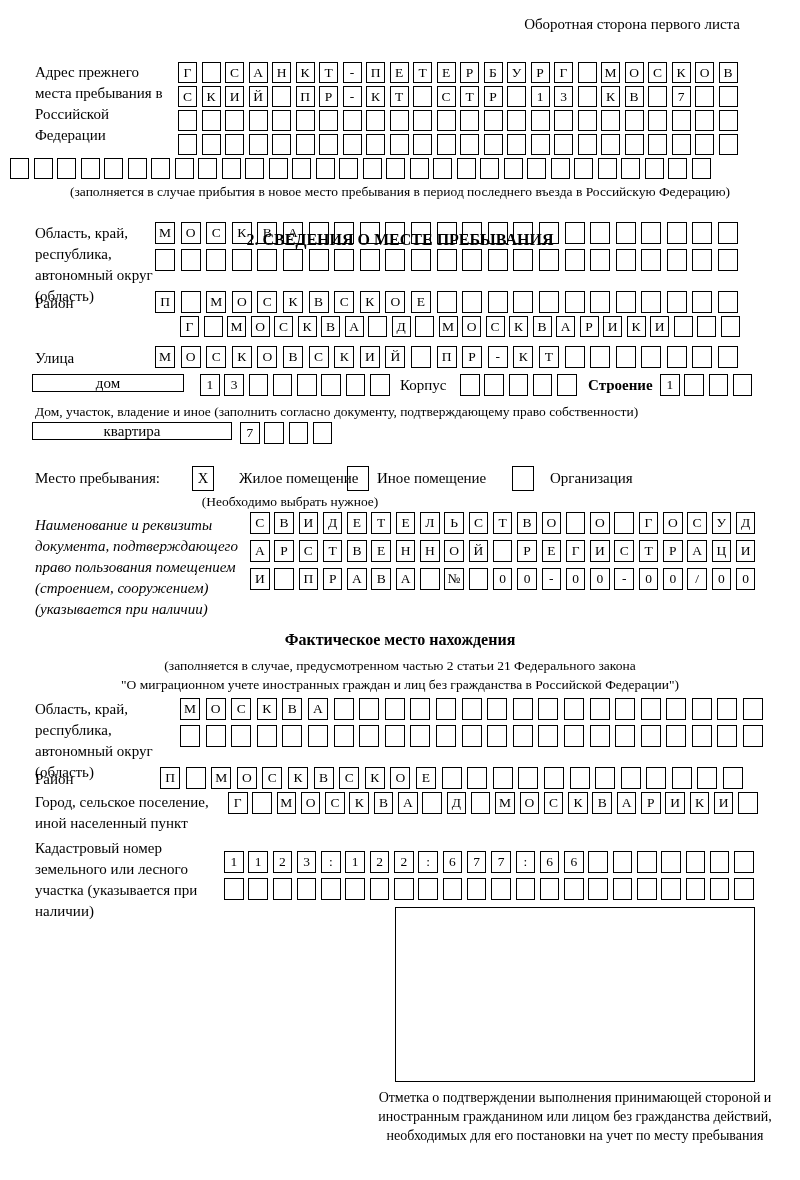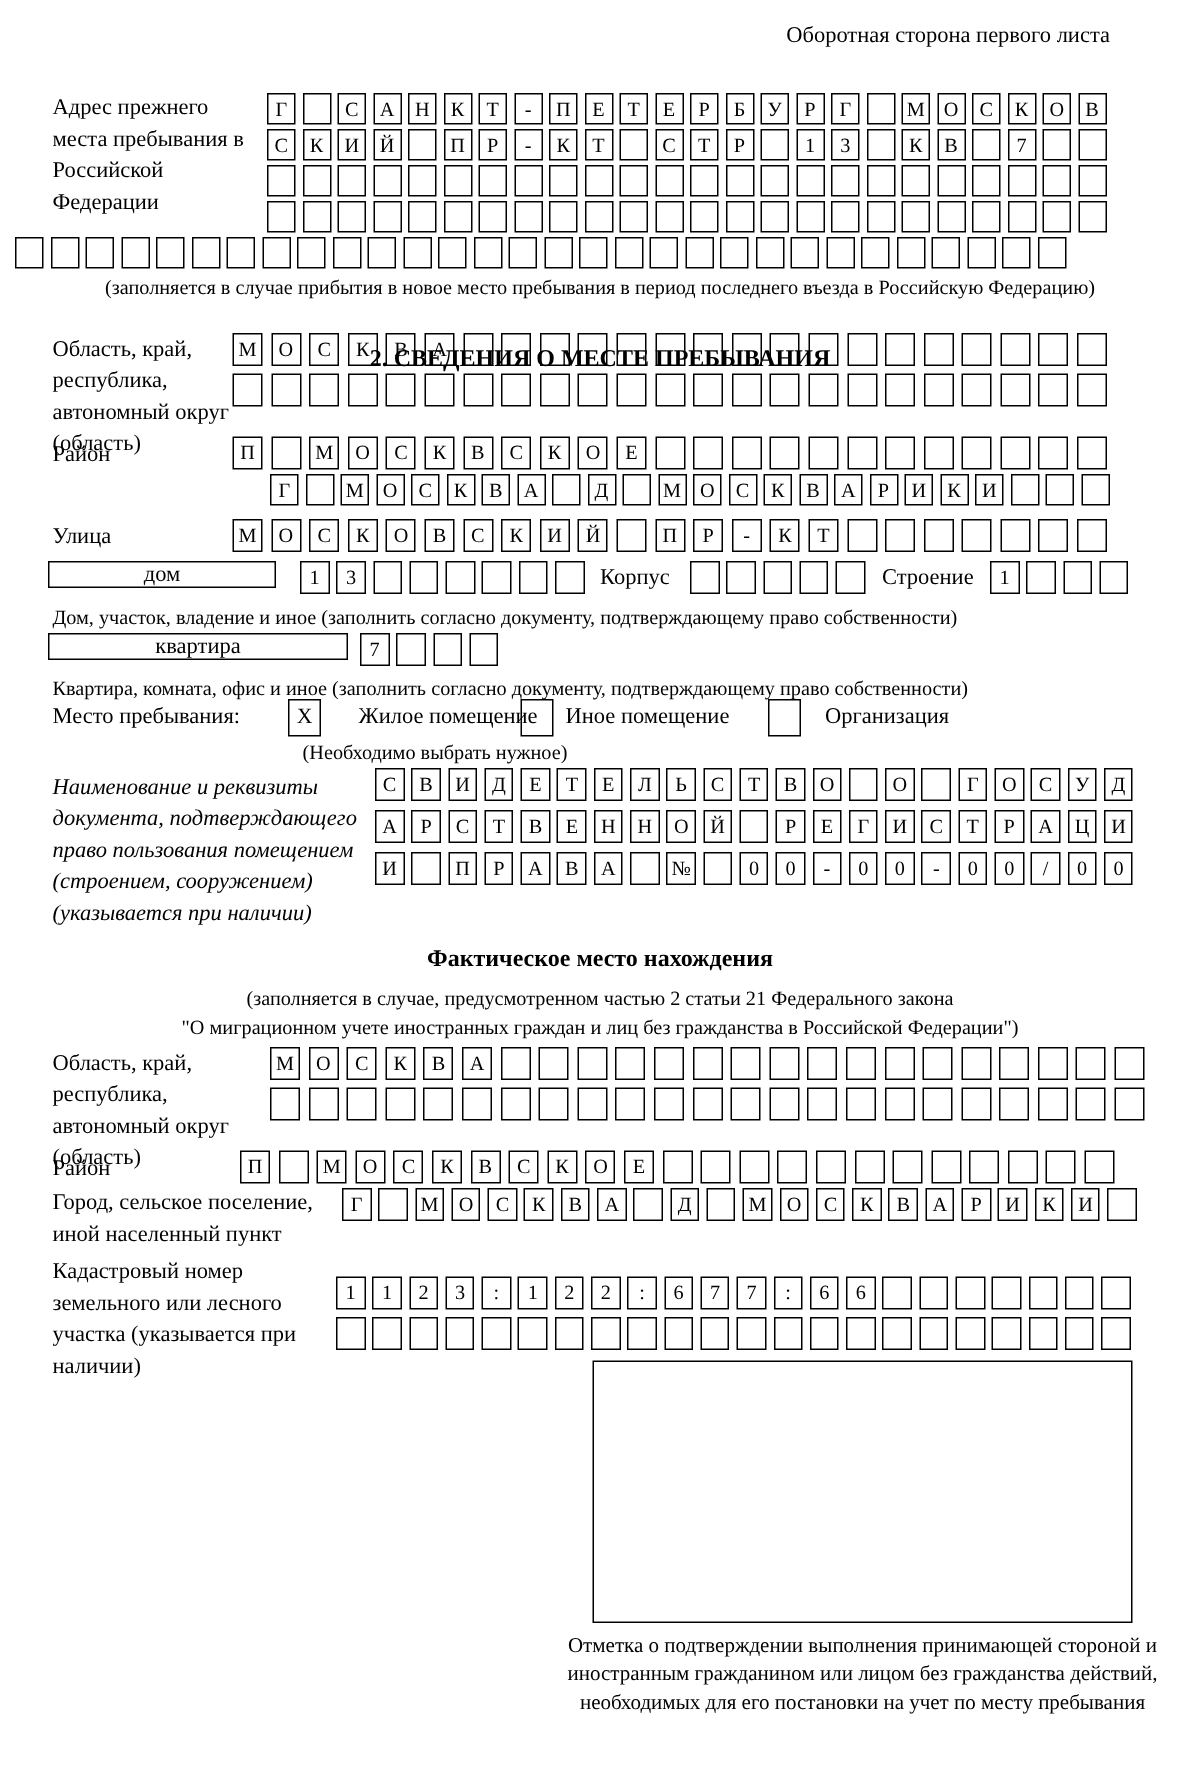--- a/index.html
+++ b/index.html
@@ -318,39 +318,38 @@
       <span class="cell"></span>
     </div>
   <div class="abs lbl" style="left:400px;top:375px;">Корпус</div>
   <div class="abs boxrow p24" style="left:460px;top:374px;">
       <span class="cell"></span>
       <span class="cell"></span>
       <span class="cell"></span>
       <span class="cell"></span>
       <span class="cell"></span>
     </div>
-  <div class="abs lbl" style="left:588px;top:375px;">Строение</div>
+  <div class="abs lbl" style="left:588px;top:375px;font-weight:bold;">Строение</div>
   <div class="abs boxrow p24" style="left:660px;top:374px;">
       <span class="cell">1</span>
       <span class="cell"></span>
       <span class="cell"></span>
       <span class="cell"></span>
     </div>
   <div class="abs note" style="left:35px;top:403px;">Дом, участок, владение и иное (заполнить согласно документу, подтверждающему право собственности)</div>
 
   <div class="abs widebox" style="left:32px;top:422px;width:200px;">
     <span>квартира</span>
   </div>
   <div class="abs boxrow p24" style="left:240px;top:422px;">
       <span class="cell">7</span>
       <span class="cell"></span>
       <span class="cell"></span>
       <span class="cell"></span>
     </div>
-  <div class="abs note" style="left:35px;top:450px;">Квартира, комната, офис и иное (заполнить согласно документу, подтверждающему право собственности)</div>
 
   <div class="abs stay-lbl" style="left:35px;top:470px;">Место пребывания:</div>
   <span class="abs cb" style="left:192px;top:466px;">X</span>
   <div class="abs stay-lbl" style="left:239px;top:470px;text-align:right;">Жилое помещение</div>
   <span class="abs cb" style="left:347px;top:466px;"></span>
   <div class="abs stay-lbl" style="left:377px;top:470px;">Иное помещение</div>
   <span class="abs cb" style="left:512px;top:466px;"></span>
   <div class="abs stay-lbl" style="left:550px;top:470px;">Организация</div>
   <div class="abs note" style="left:80px;top:493px;width:420px;text-align:center;">(Необходимо выбрать нужное)</div>
 

